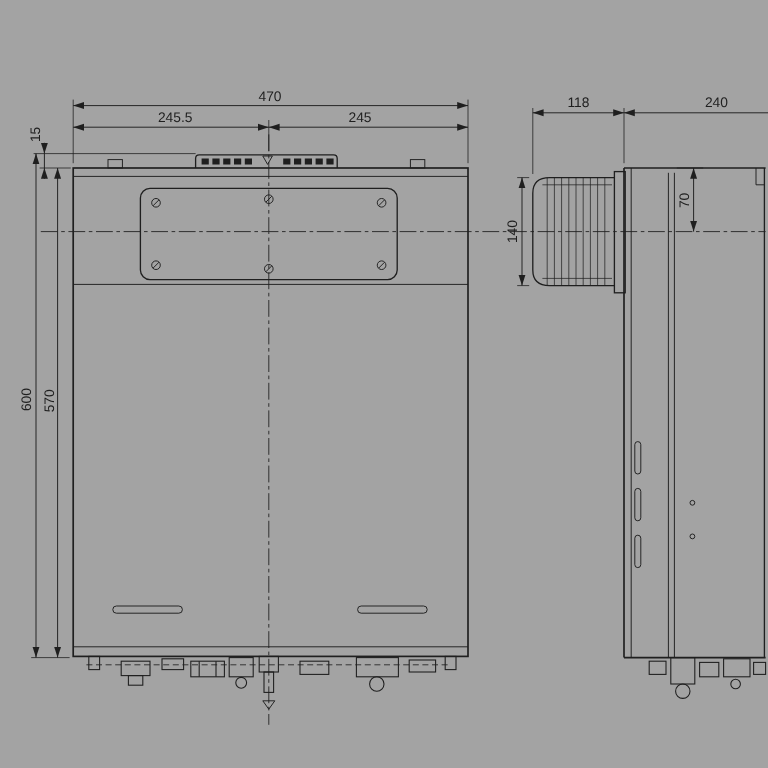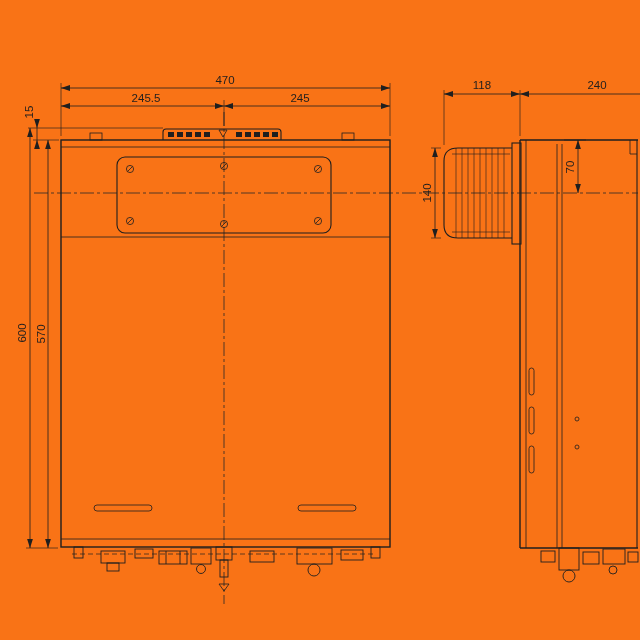--- a/index.html
+++ b/index.html
@@ -1,17 +1,17 @@
 <!DOCTYPE html>
 <html><head>
 <meta charset="utf-8">
 <style>
   html,body{margin:0;padding:0;background:#ffffff;}
   .canvas{
-    width:640px;height:640px;position:relative;background:#f97316;
+    width:640px;height:640px;position:relative;background:#a3a3a3;
     font-family:"Liberation Sans", sans-serif;overflow:hidden;
   }
   svg{display:block;}
   svg text{
     font-family:"Liberation Sans", sans-serif;
     font-size:11.5px;fill:#1f1f1f;stroke:none;
   }
   .dl{stroke:#1f1f1f;stroke-width:.8;}
   .ext{stroke:#1f1f1f;stroke-width:.65;fill:none;}
   .cl{stroke:#2a2a2a;stroke-width:.8;stroke-dasharray:14 3 3 3;fill:none;}

